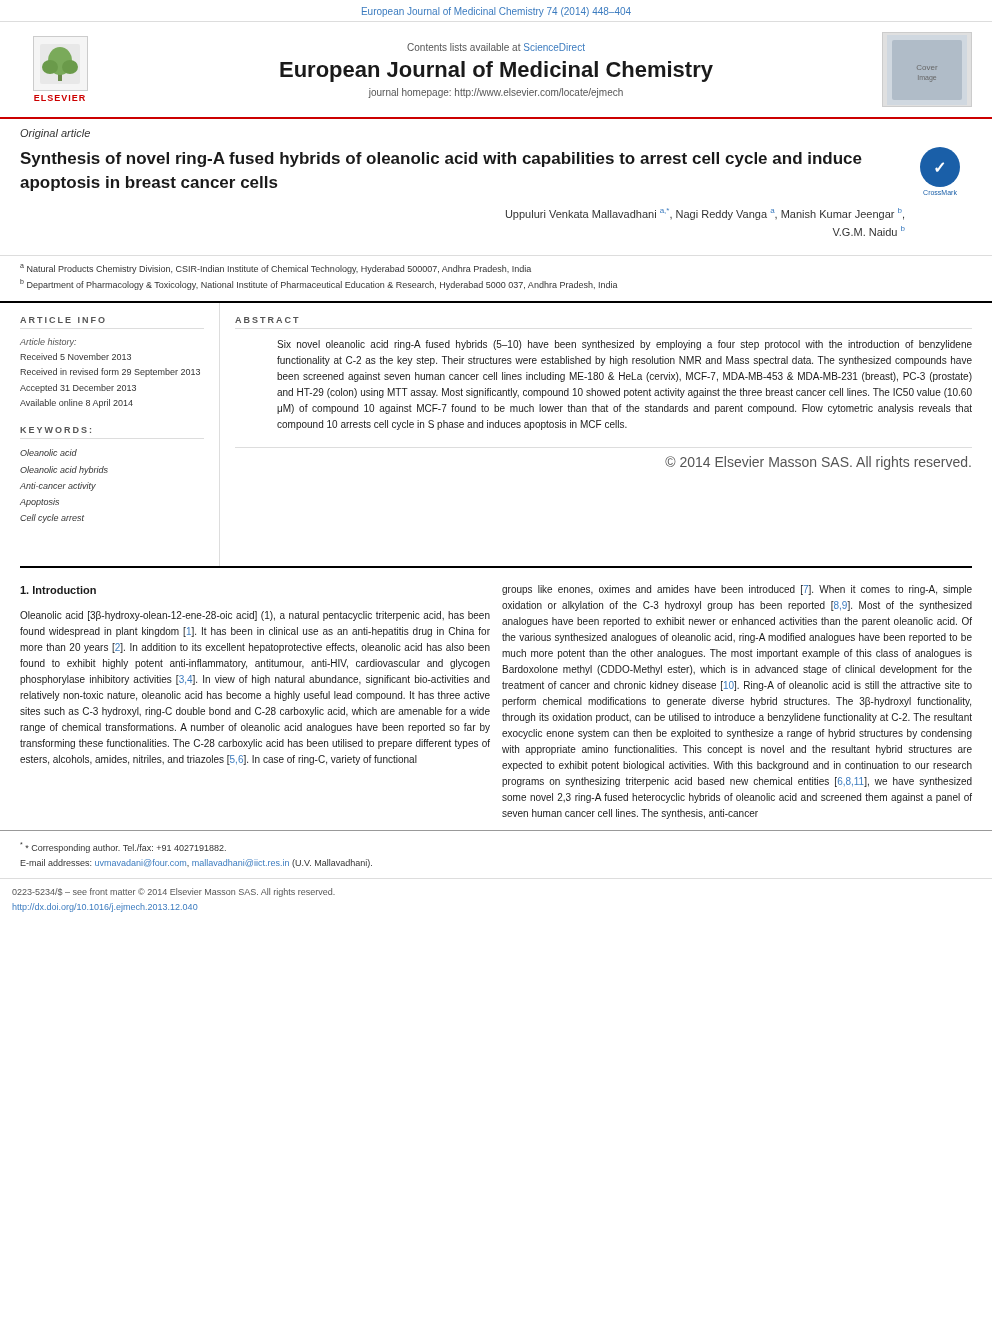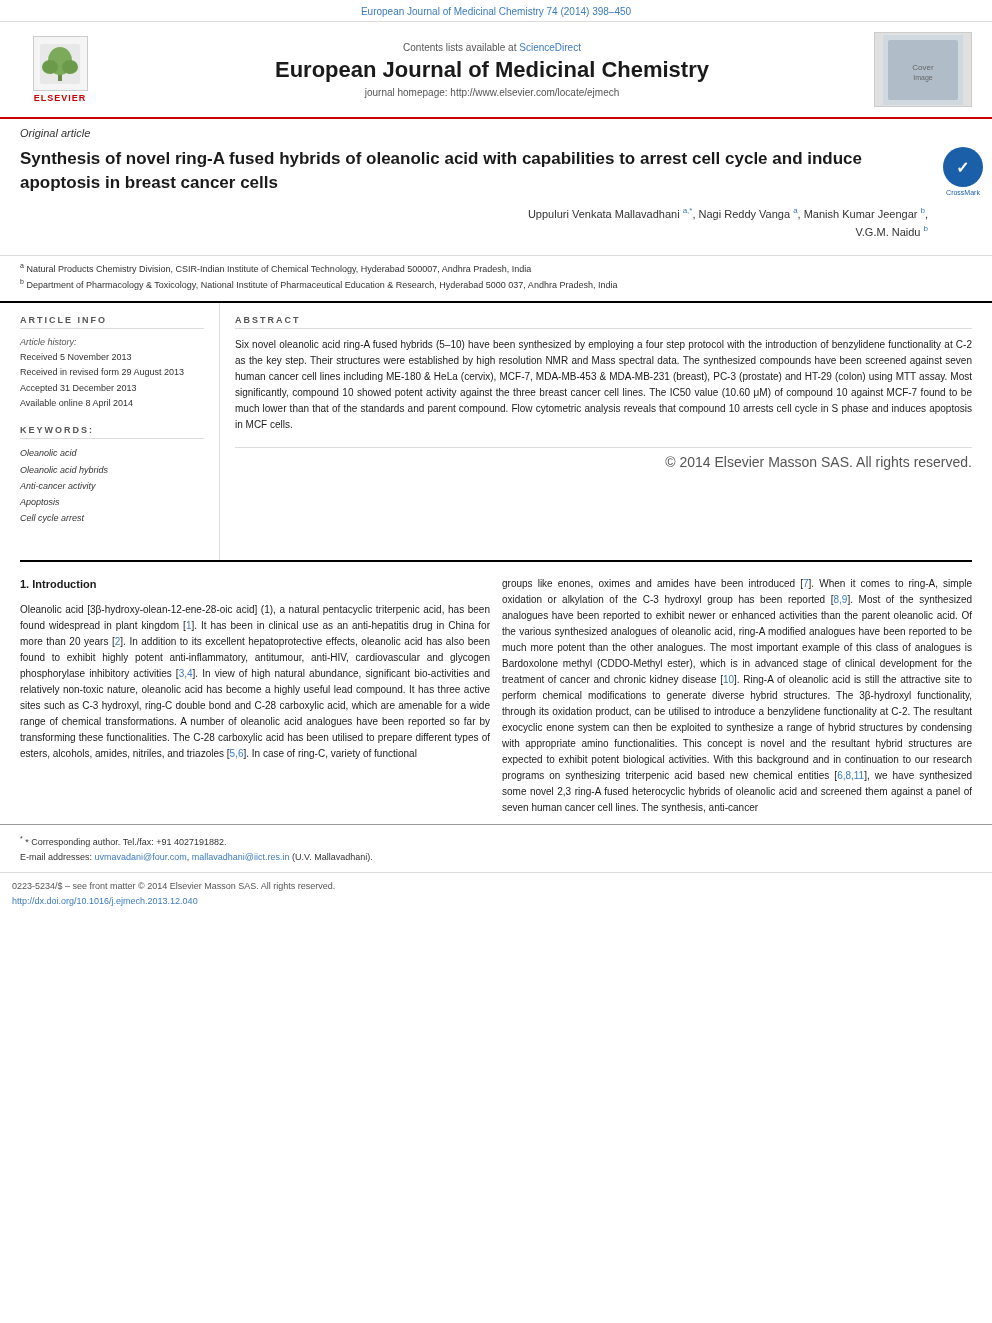--- a/index.html
+++ b/index.html
@@ -77,40 +77,40 @@
     }
 
     .elsevier-text {
       font-size: 9px;
       font-weight: bold;
       color: #c00;
       letter-spacing: 1px;
     }
 
     .journal-logo-right {
-      width: 98px;
+      width: 90px;
       height: 75px;
       background: #e0e0e0;
       border: 1px solid #ccc;
       display: flex;
       align-items: center;
       justify-content: center;
       font-size: 8px;
       color: #888;
     }
 
     .article-type {
       font-size: 11px;
       font-style: italic;
       color: #333;
       padding: 8px 20px 4px 20px;
     }
 
     .article-main-header {
-      padding: 4px 9px 8px 20px;
+      padding: 4px 32px 8px 20px;
       display: flex;
       align-items: flex-start;
       border-bottom: 1px solid #ddd;
     }
 
     .article-title-block {
       flex: 1;
     }
 
     .article-title {
@@ -166,21 +166,21 @@
       font-size: 7px;
     }
 
     .article-body {
       display: flex;
       padding: 0 20px;
     }
 
     .article-info-col {
       width: 200px;
-      padding: 12px 15px 20px 0;
+      padding: 12px 15px 26px 0;
       border-right: 1px solid #ddd;
       flex-shrink: 0;
     }
 
     .article-info-section {
       margin-bottom: 14px;
     }
 
     .info-section-title {
       font-size: 9px;
@@ -229,20 +229,21 @@
       margin-bottom: 8px;
       border-bottom: 1px solid #ddd;
       padding-bottom: 3px;
     }
 
     .abstract-text {
       font-size: 10px;
       color: #1a1a1a;
       line-height: 1.6;
       text-align: justify;
+      margin-left: 42px;
     }
 
     .copyright {
       font-size: 14px;
       color: #555;
       text-align: right;
       margin-top: 14px;
       padding-top: 6px;
       border-top: 1px solid #ddd;
     }
@@ -313,21 +314,21 @@
 
     .bottom-bar a {
       color: #3b7bbf;
       text-decoration: none;
     }
   </style>
 </head>
 <body>
 
 <div class="top-bar">
-  <span>European Journal of Medicinal Chemistry 74 (2014) 398–450</span>
+  <span>European Journal of Medicinal Chemistry 74 (2014) 448–404</span>
 </div>
 
 <div class="journal-header">
 
   <div class="elsevier-logo">
     <div class="tree-img">
       <svg width="50" height="50" viewBox="0 0 50 50">
         <rect x="5" y="5" width="40" height="40" fill="#e8e8e8" rx="2"></rect>
 
         <rect x="23" y="30" width="4" height="12" fill="#6a8a4a"></rect>
@@ -385,21 +386,21 @@
 
 <div class="article-body">
 
   <div class="article-info-col">
     <div class="article-info-section">
       <div class="info-section-title">ARTICLE INFO</div>
       <div class="article-history">
         <div class="history-label">Article history:</div>
         <div>Received 5 November 2013</div>
         <div>
-          <span>Received in revised form 29 August 2013</span>
+          <span>Received in revised form 29 September 2013</span>
         </div>
         <div>Accepted 31 December 2013</div>
         <div>Available online 8 April 2014</div>
       </div>
     </div>
 
     <div class="article-info-section">
       <div class="info-section-title">Keywords:</div>
       <div class="keywords-list">
         <div>Oleanolic acid</div>

